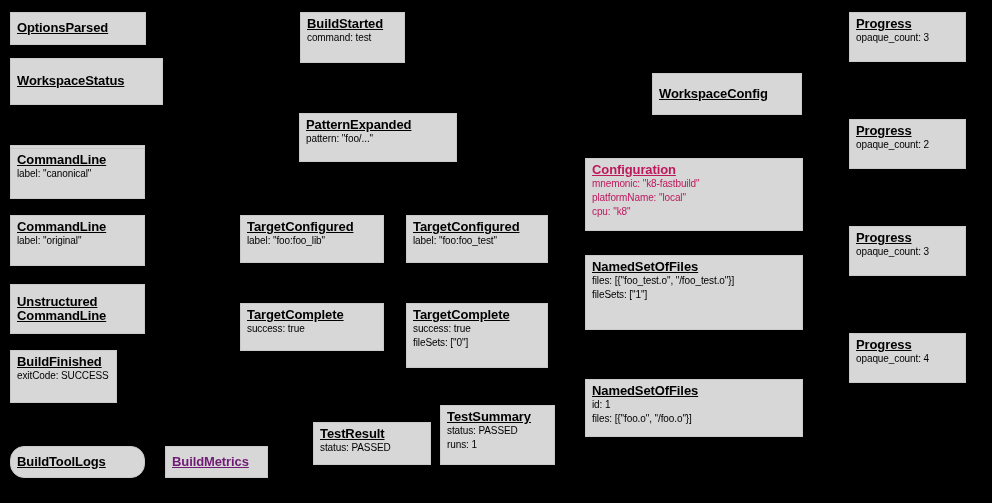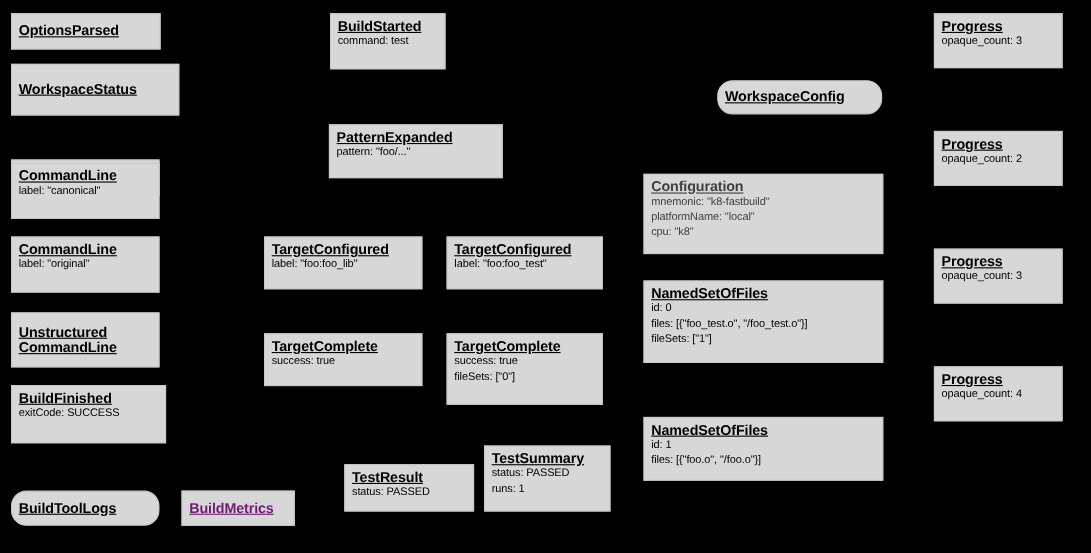--- a/index.html
+++ b/index.html
@@ -91,21 +91,21 @@
         <span class="node-title">CommandLine</span>
         <span class="node-field">label: "original"</span>
       </div>
     </div>
     <div class="node title-only" style="left: 10px; top: 284px; width: 135px; height: 50px; background: rgb(215, 215, 215); border-color: rgb(201, 201, 201); color: rgb(0, 0, 0);">
       <div>
         <span class="node-title">Unstructured</span>
         <span class="node-title">CommandLine</span>
       </div>
     </div>
-    <div class="node" style="left: 10px; top: 350px; width: 141px; height: 53px; background: rgb(215, 215, 215); border-color: rgb(201, 201, 201); color: rgb(0, 0, 0);">
+    <div class="node" style="left: 10px; top: 350px; width: 107px; height: 53px; background: rgb(215, 215, 215); border-color: rgb(201, 201, 201); color: rgb(0, 0, 0);">
       <div>
         <span class="node-title">BuildFinished</span>
         <span class="node-field">exitCode: SUCCESS</span>
       </div>
     </div>
     <div class="node title-only" style="left: 10px; top: 446px; width: 135px; height: 32px; background: rgb(215, 215, 215); border-color: rgb(201, 201, 201); color: rgb(0, 0, 0); border-radius: 14px;">
       <div>
         <span class="node-title">BuildToolLogs</span>
       </div>
     </div>
@@ -157,37 +157,36 @@
         <span class="node-field">status: PASSED</span>
       </div>
     </div>
     <div class="node" style="left: 440px; top: 405px; width: 115px; height: 60px; background: rgb(215, 215, 215); border-color: rgb(201, 201, 201); color: rgb(0, 0, 0);">
       <div>
         <span class="node-title">TestSummary</span>
         <span class="node-field">status: PASSED</span>
         <span class="node-field">runs: 1</span>
       </div>
     </div>
-    <div class="node title-only" style="left: 652px; top: 73px; width: 150px; height: 31px; background: rgb(215, 215, 215); border-color: rgb(201, 201, 201); color: rgb(0, 0, 0); border-radius: 14px;">
+    <div class="node title-only" style="left: 652px; top: 73px; width: 150px; height: 42px; background: rgb(215, 215, 215); border-color: rgb(201, 201, 201); color: rgb(0, 0, 0);">
       <div>
         <span class="node-title">WorkspaceConfig</span>
       </div>
     </div>
-    <div class="node" style="left: 585px; top: 158px; width: 218px; height: 73px; background: rgb(215, 215, 215); border-color: rgb(201, 201, 201); color: #404040;">
+    <div class="node" style="left: 585px; top: 158px; width: 218px; height: 73px; background: rgb(215, 215, 215); border-color: rgb(201, 201, 201); color: #be185d;">
       <div>
         <span class="node-title">Configuration</span>
         <span class="node-field">mnemonic: "k8-fastbuild"</span>
         <span class="node-field">platformName: "local"</span>
         <span class="node-field">cpu: "k8"</span>
       </div>
     </div>
     <div class="node" style="left: 585px; top: 255px; width: 218px; height: 75px; background: rgb(215, 215, 215); border-color: rgb(201, 201, 201); color: rgb(0, 0, 0);">
       <div>
         <span class="node-title">NamedSetOfFiles</span>
-        <span class="node-field">id: 0</span>
         <span class="node-field">files: [{"foo_test.o", "/foo_test.o"}]</span>
         <span class="node-field">fileSets: ["1"]</span>
       </div>
     </div>
     <div class="node" style="left: 585px; top: 379px; width: 218px; height: 58px; background: rgb(215, 215, 215); border-color: rgb(201, 201, 201); color: rgb(0, 0, 0);">
       <div>
         <span class="node-title">NamedSetOfFiles</span>
         <span class="node-field">id: 1</span>
         <span class="node-field">files: [{"foo.o", "/foo.o"}]</span>
       </div>

